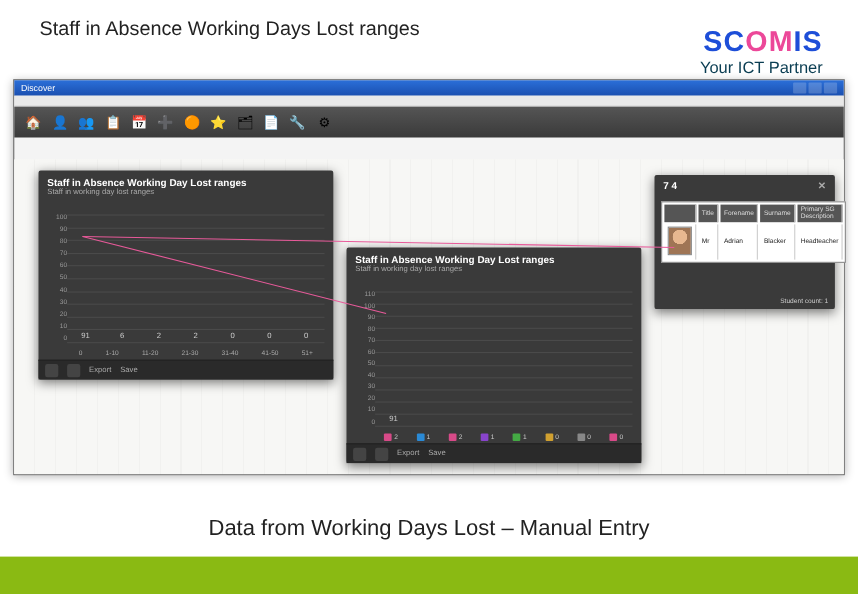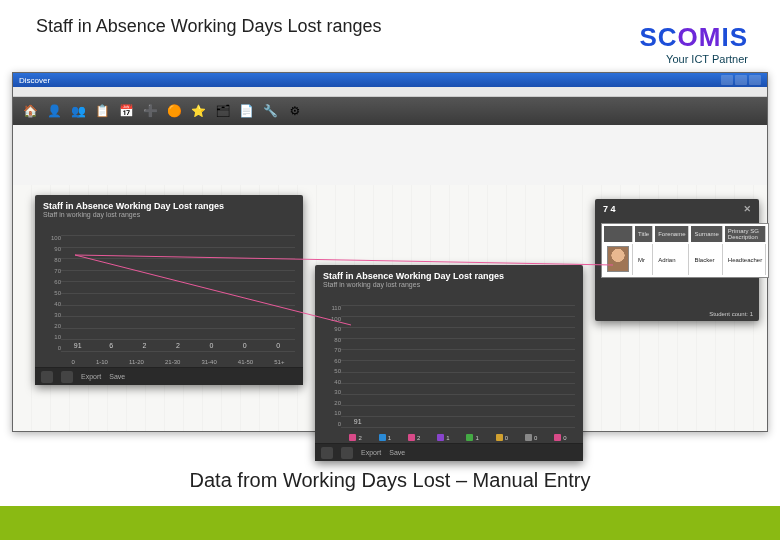--- a/index.html
+++ b/index.html
@@ -1,32 +1,32 @@
 <!DOCTYPE html>
 <html><head>
 <meta charset="utf-8">
 <style>
   * { box-sizing: border-box; margin: 0; padding: 0; }
   body { font-family: Arial, sans-serif; width: 780px; height: 540px; background: #fff; position: relative; overflow: hidden; }
   .slide-title { font-size: 18px; color: #222; padding: 16px 0 0 36px; font-weight: 400; }
   .logo { position: absolute; right: 32px; top: 22px; text-align: right; }
   .logo-main { font-size: 26px; font-weight: bold; letter-spacing: 1px; }
   .logo-main .s1 { color: #1d4ed8; }
-  .logo-main .s2 { color: #6d28d9; }
-  .logo-sub { color: #0a3d52; font-size: 11px; }
+  .logo-main .s2 { color: #ec4899; }
+  .logo-sub { color: #0a3d52; font-size: 15px; }
   .app-window { position: absolute; left: 12px; top: 72px; width: 756px; height: 360px; border: 1px solid #666; background: #f4f4f4; box-shadow: 0 2px 8px rgba(0,0,0,.3); }
   .titlebar { height: 14px; background: linear-gradient(#2b6fd8,#1a4fb0); color: #fff; font-size: 8px; padding: 1px 6px; display: flex; justify-content: space-between; align-items: center; }
   .titlebar .wc { display:flex; gap:2px; }
   .titlebar .wc span { width:12px; height:10px; background:rgba(255,255,255,.2); display:inline-block; border-radius:1px; }
   .menubar { height: 10px; background: #e9e9e9; border-bottom:1px solid #ccc; }
   .apptabs { height: 20px; background: linear-gradient(#fafafa,#e0e0e0); display:flex; align-items:center; padding:0 8px; gap:6px; border-bottom:1px solid #bbb; }
   .apptabs .tab { font-size:8px; background:#fff; padding:2px 6px; border:1px solid #aaa; border-bottom:none; border-radius:2px 2px 0 0; color:#333; }
   .toolbar { height: 28px; background: linear-gradient(#555,#3a3a3a); display:flex; align-items:center; padding:0 8px; gap:4px; }
   .toolbar .tbtn { width:20px; height:20px; border-radius:3px; display:flex; align-items:center; justify-content:center; font-size:12px; }
-  .canvas { position:absolute; top:72px; left:0; right:0; bottom:0; background: repeating-linear-gradient(90deg,#f7f7f5,#f7f7f5 18px,#f1f1ef 18px,#f1f1ef 19px), repeating-linear-gradient(0deg,#f7f7f5,#f7f7f5 18px,#f1f1ef 18px,#f1f1ef 19px); margin-top: 40px; }
+  .canvas { position:absolute; top:72px; left:0; right:0; bottom:0; background: repeating-linear-gradient(90deg,#f7f7f5,#f7f7f5 18px,#f1f1ef 18px,#f1f1ef 19px), repeating-linear-gradient(0deg,#f7f7f5,#f7f7f5 18px,#f1f1ef 18px,#f1f1ef 19px); }
   .panel { position:absolute; background:#3a3a3a; color:#ddd; border-radius:2px; box-shadow:0 3px 10px rgba(0,0,0,.5); }
   .panel-title { font-size:9px; font-weight:bold; padding:6px 8px 0 8px; color:#fff; }
   .panel-sub { font-size:7px; padding:0 8px 4px 8px; color:#aaa; }
   .chart-left { left:22px; top:10px; width:268px; height:190px; }
   .chart-right { left:302px; top:80px; width:268px; height:196px; }
   .detail-panel { left:582px; top:14px; width:164px; height:122px; }
   .chart-body { position:absolute; left:26px; right:8px; top:40px; bottom:34px; }
   .axis-y { position:absolute; left:-20px; top:0; bottom:0; width:20px; display:flex; flex-direction:column; justify-content:space-between; align-items:flex-end; font-size:6px; color:#999; }
   .grid { position:absolute; inset:0; }
   .grid div { position:absolute; left:0; right:0; border-top:1px solid #4a4a4a; }

